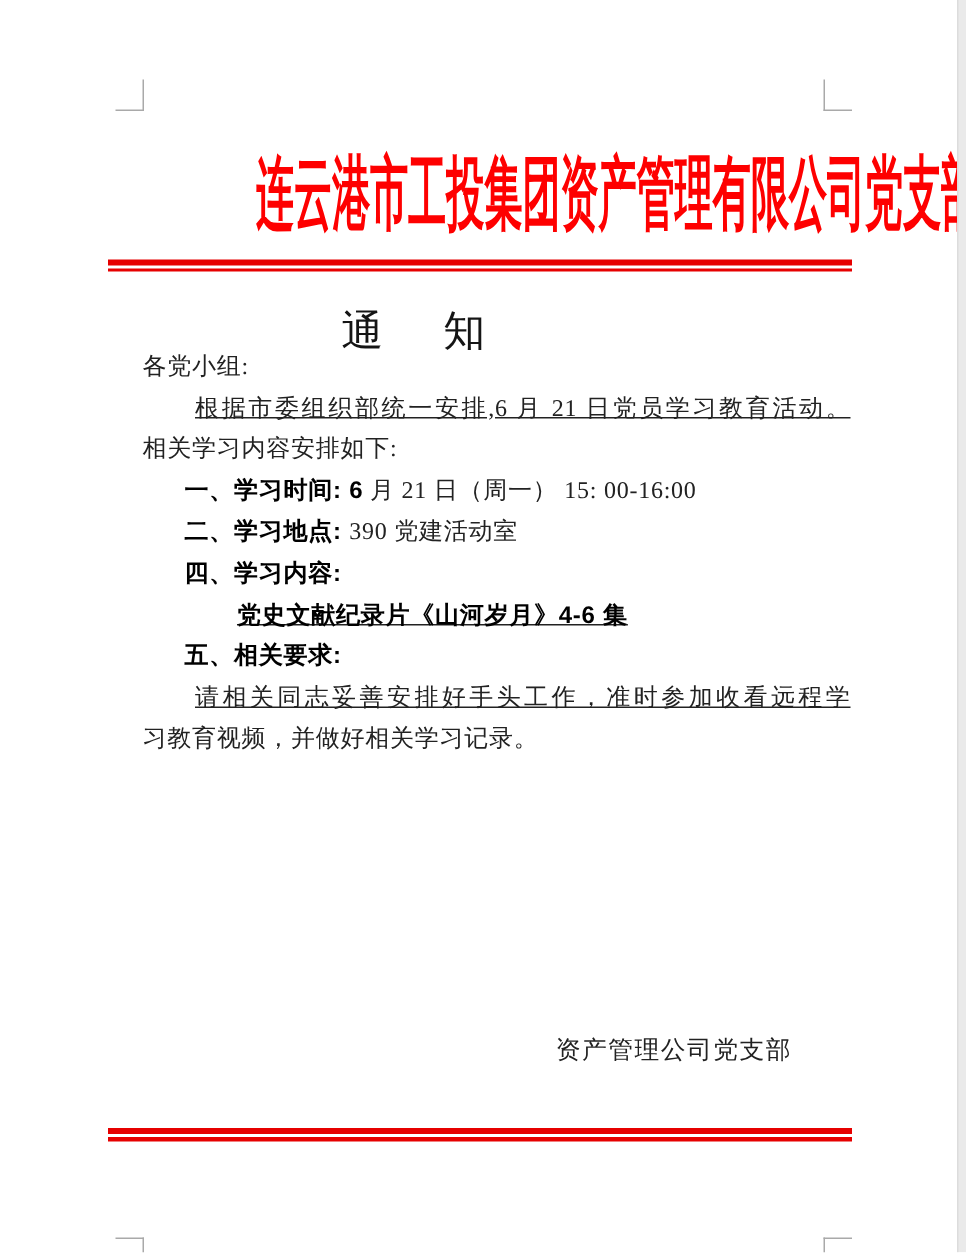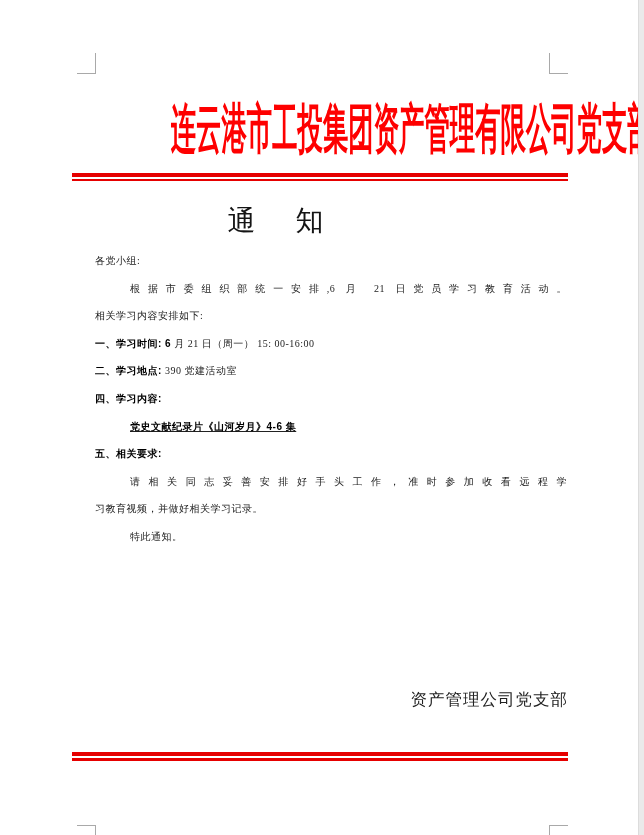--- a/index.html
+++ b/index.html
@@ -36,40 +36,42 @@
     border-bottom:2px solid var(--rule-red,#e60000);
     background:#ffffff;
   }
   .doc-title{
     position:absolute;left:0;top:202px;width:557px;height:38px;
     line-height:38px;text-align:center;
     font-size:28px;color:#151515;letter-spacing:6px;
     font-family:"DejaVu Serif","Liberation Serif",serif;
   }
   .body-block{
-    position:absolute;left:95px;top:247px;width:472px;
-    font-size:10px;color:#222222;
+    position:absolute;left:95px;top:231px;width:472px;
+    font-size:16px;color:#222222;
   }
   .line{
     height:27.6px;line-height:27.6px;
     letter-spacing:0.5px;white-space:nowrap;
   }
   .line.fill{
     white-space:normal;
     text-align:justify;
     text-align-last:justify;
+    text-decoration:underline;
   }
   .seg.bold{
     font-weight:bold;color:#000;
     font-family:"Liberation Sans","DejaVu Sans",sans-serif;
     letter-spacing:0.5px;
+    margin-left:28px;
   }
   .sig-org{
     position:absolute;left:0;top:686px;width:644px;height:28px;line-height:28px;
-    text-align:right;padding-right:76px;box-sizing:border-box;
+    text-align:right;padding-right:116px;box-sizing:border-box;
     font-size:16.5px;color:#222;letter-spacing:1px;
   }
   .sig-date{
     position:absolute;left:0;top:717px;width:644px;height:28px;line-height:28px;
     text-align:right;padding-right:129px;box-sizing:border-box;
     font-size:16.5px;color:#222;letter-spacing:0.5px;
   }
   .bottom-rule{
     position:absolute;left:72px;top:752px;width:496px;height:2px;
     border-top:4px solid var(--rule-red,#e60000);
@@ -97,21 +99,20 @@
       <div class="line" style="padding-left: 0px;"><span class="seg">各党小组:</span></div>
       <div class="line fill" style="padding-left: 35px;"><span class="seg">根据市委组织部统一安排,6 月 21 日党员学习教育活动。</span></div>
       <div class="line" style="padding-left: 0px;"><span class="seg">相关学习内容安排如下:</span></div>
       <div class="line" style="padding-left: 0px;"><span class="seg bold">一、学习时间: 6</span><span class="seg"> 月 21 日（周一）  15: 00-16:00</span></div>
       <div class="line" style="padding-left: 0px;"><span class="seg bold">二、学习地点: </span><span class="seg">390 党建活动室</span></div>
       <div class="line" style="padding-left: 0px;"><span class="seg bold">四、学习内容:</span></div>
       <div class="line" style="padding-left: 35px; text-decoration: underline;"><span class="seg bold">党史文献纪录片《山河岁月》4-6 集</span></div>
       <div class="line" style="padding-left: 0px;"><span class="seg bold">五、相关要求:</span></div>
       <div class="line fill" style="padding-left: 35px;"><span class="seg">请相关同志妥善安排好手头工作，准时参加收看远程学</span></div>
       <div class="line" style="padding-left: 0px;"><span class="seg">习教育视频，并做好相关学习记录。</span></div>
-      <div class="line" style="padding-left: 35px;"><span class="seg">特此通知。</span></div>
     </div>
 
   <div class="sig-org">资产管理公司党支部</div>
 
   <div class="bottom-rule"></div>
 
   <div class="right-strip"></div>
 </div>
 
 </body></html>

